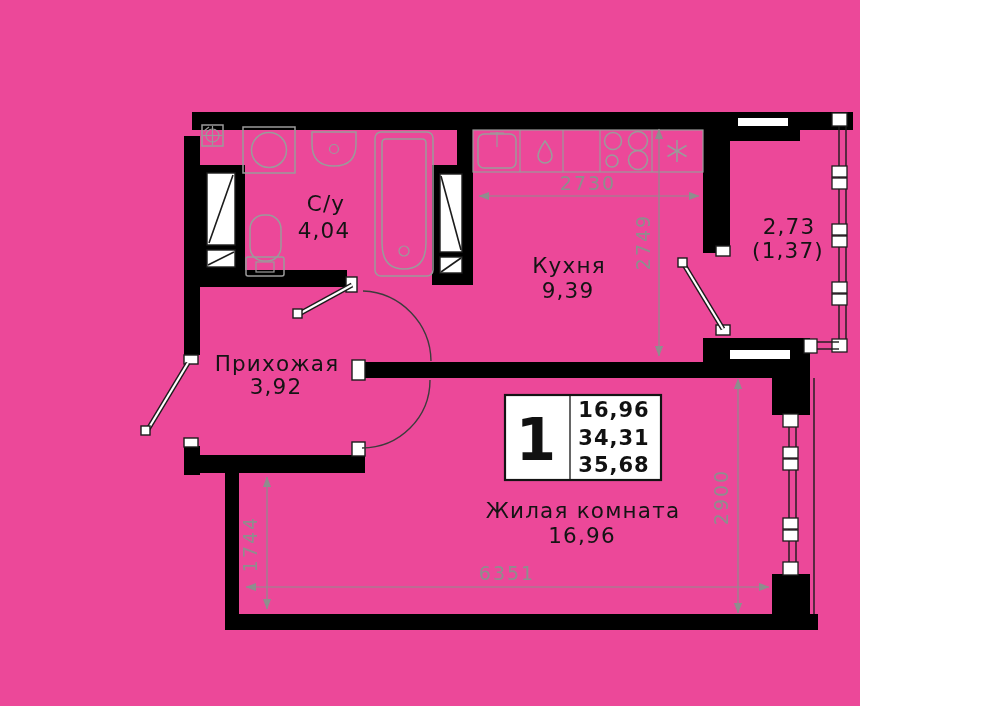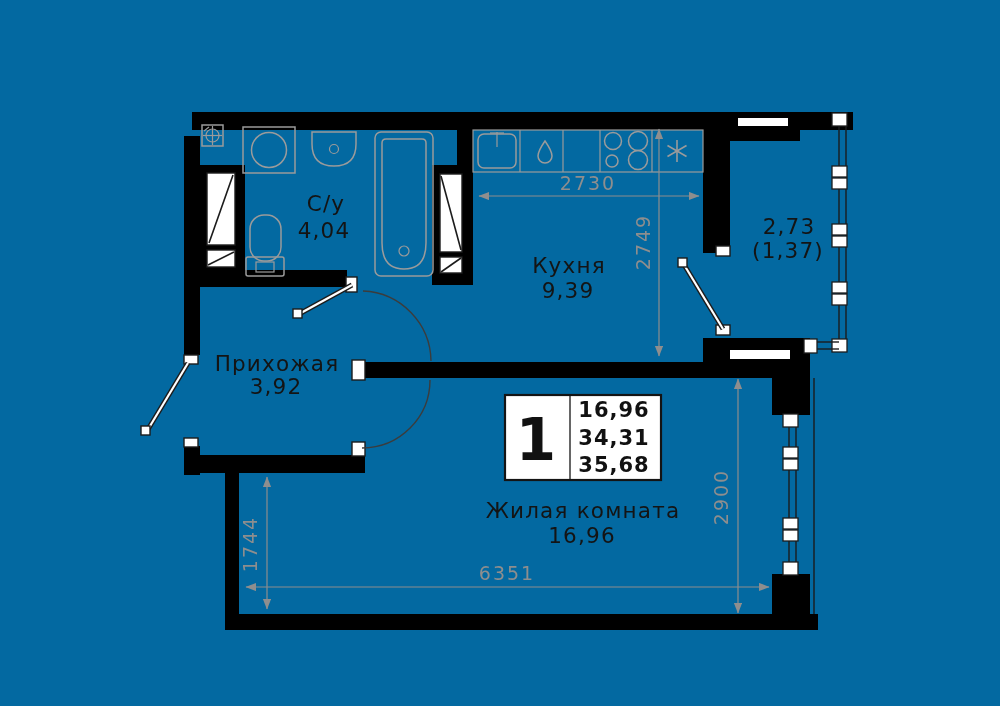--- a/index.html
+++ b/index.html
@@ -1,16 +1,16 @@
 <!DOCTYPE html>
 <html><head>
 <meta charset="utf-8">
 <style>
   html,body{margin:0;padding:0;background:#ffffff;}
-  .stage{position:relative;width:1000px;height:706px;background:#0369a1;overflow:hidden;
+  .stage{position:relative;width:860px;height:706px;background:#ec4899;overflow:hidden;
          font-family:"DejaVu Sans","Liberation Sans",sans-serif;}
   svg text{font-family:"DejaVu Sans","Liberation Sans",sans-serif;}
   .room-label{font-size:21.5px;fill:#141414;letter-spacing:1.2px;text-anchor:middle;}
   .dim-label{font-size:19px;fill:#8e8e8e;letter-spacing:2px;text-anchor:middle;}
   .info-num{font-size:21px;font-weight:600;fill:#111;text-anchor:middle;letter-spacing:1px;}
   .info-big{font-size:58px;font-weight:700;fill:#111;text-anchor:middle;}
   .wall{fill:#000000;stroke:none;}
   .opening{fill:#ffffff;stroke:none;}
   .fix{fill:none;stroke:#9b9b9b;stroke-width:1.5;}
   .fixl{fill:none;stroke:#9b9b9b;stroke-width:1.2;}

